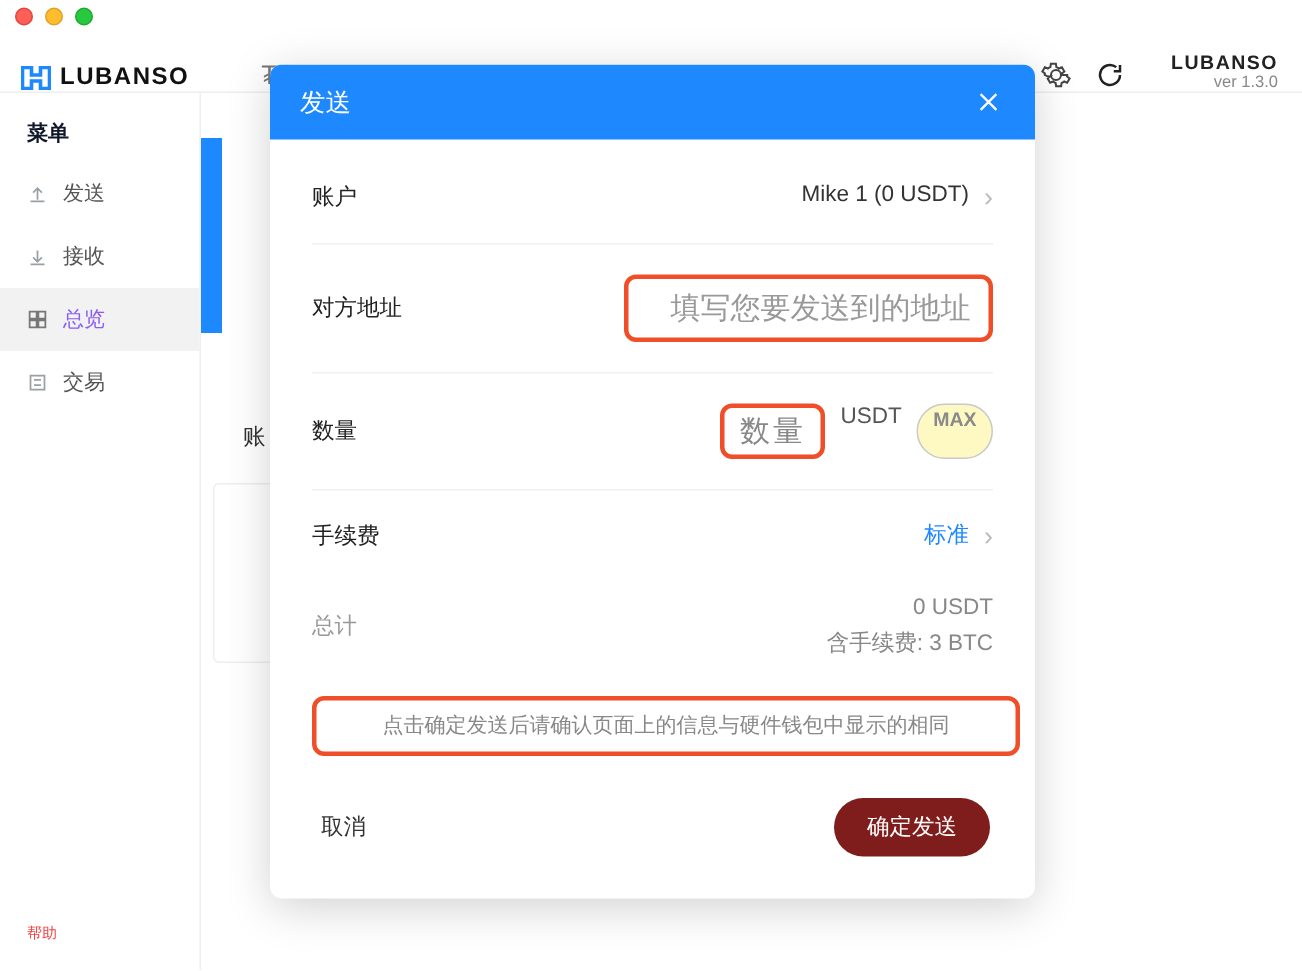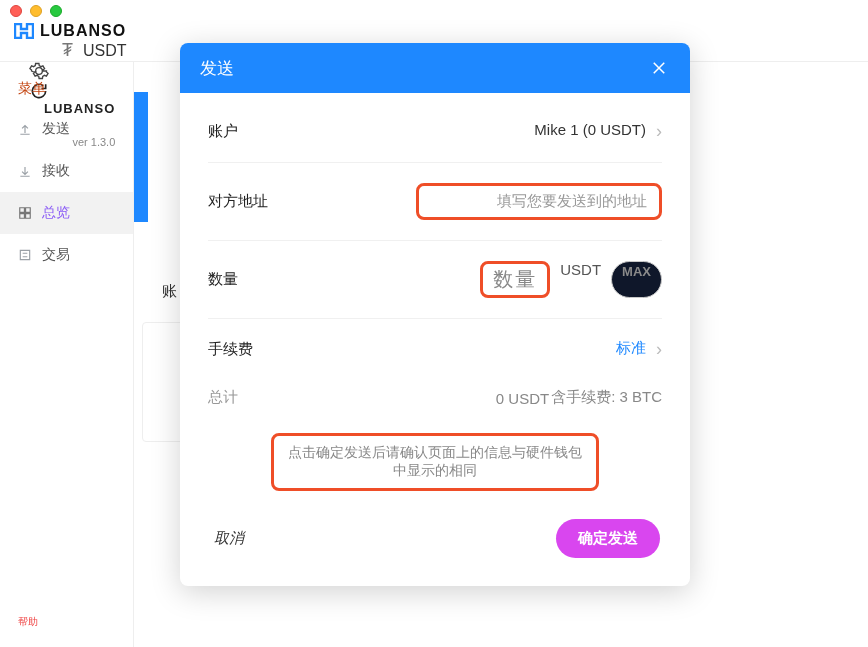--- a/index.html
+++ b/index.html
@@ -4,34 +4,34 @@
 <style>
 * { box-sizing: border-box; margin: 0; padding: 0; font-family: -apple-system, BlinkMacSystemFont, "Segoe UI", Helvetica, Arial, sans-serif; }
 html, body { width: 868px; height: 647px; overflow: hidden; background: #fff; }
 
 .titlebar { height: 22px; display: flex; align-items: center; padding-left: 10px; gap: 8px; }
 .tl-dot { width: 12px; height: 12px; border-radius: 50%; }
 .tl-close { background: #ff5f57; border: 1px solid #e0443e; }
 .tl-min { background: #ffbd2e; border: 1px solid #dea123; }
 .tl-max { background: #28c940; border: 1px solid #1aab29; }
 
-.topbar { height: 40px; display: flex; align-items: flex-start; padding: 0 16px 0 14px; border-bottom: 1px solid #eee; flex-direction: column; }
+.topbar { height: 40px; display: flex; align-items: flex-end; padding: 0 16px 0 14px; border-bottom: 1px solid #eee; }
 .logo-wrap { display: flex; align-items: center; gap: 6px; font-weight: 700; letter-spacing: 1px; color: #111; }
 .logo-glyph { color: #1e88ff; font-weight: 700; font-size: 18px; }
 .coin-selector { display: flex; align-items: center; gap: 10px; margin-left: 48px; color: #333; font-size: 16px; cursor: pointer; }
 .coin-symbol { color: #777; font-size: 18px; }
 .top-spacer { flex: 1; }
 .top-icon { width: 22px; height: 22px; display: flex; align-items: center; justify-content: center; color: #444; margin-left: 14px; cursor: pointer; }
 .brand-right { margin-left: 30px; text-align: right; }
 .brand-right .bn { font-size: 13px; font-weight: 600; color: #222; letter-spacing: 1px; }
-.brand-right .ver { font-size: 11px; color: #888; margin-top: 20px; }
+.brand-right .ver { font-size: 11px; color: #888; }
 
 .body-row { display: flex; height: calc(647px - 62px); }
 .sidebar { width: 134px; border-right: 1px solid #eee; display: flex; flex-direction: column; }
-.menu-title { padding: 18px 18px 10px; font-size: 14px; font-weight: 400; color: #c2410c; }
+.menu-title { padding: 18px 18px 10px; font-size: 14px; font-weight: 700; color: #0f172a; }
 .menu-item { display: flex; align-items: center; gap: 10px; padding: 12px 18px; color: #555; font-size: 14px; cursor: pointer; }
 .menu-item .mi-icon { width: 14px; color: #9aa0a6; }
 .menu-item.active { background: #f2f2f2; color: #8b5cf6; }
 .sidebar-spacer { flex: 1; }
 .help-item { padding: 18px; font-size: 10px; color: #ef4444; cursor: pointer; }
 
 .main { flex: 1; position: relative; padding: 30px 20px; }
 .tab-strip { position: absolute; left: 0; top: 30px; }
 .tab-active { width: 14px; height: 130px; background: #1e88ff; }
 .section-head { margin-top: 190px; margin-left: 8px; font-size: 15px; color: #333; }
@@ -40,32 +40,32 @@
 .modal-mask { position: absolute; left: 0; top: 62px; width: 868px; height: 585px; background: rgba(255,255,255,0); }
 .modal { position: absolute; left: 180px; top: 43px; width: 510px; background: #fff; border-radius: 8px; box-shadow: 0 6px 30px rgba(0,0,0,.18); overflow: hidden; }
 .modal-head { background: #1e88ff; color: #fff; height: 50px; display: flex; align-items: center; justify-content: space-between; padding: 0 20px; font-size: 17px; }
 .modal-close { width: 22px; height: 22px; display: flex; align-items: center; justify-content: center; cursor: pointer; }
 .modal-body { padding: 8px 28px 24px; }
 .row { display: flex; align-items: center; justify-content: space-between; padding: 20px 0; border-bottom: 1px solid #f0f0f0; }
 .row.noborder { border-bottom: none; }
 .row .lab { color: #222; font-size: 15px; }
 .row .val { display: flex; gap: 10px; color: #333; font-size: 15px; }
 .chev { color: #bbb; font-size: 18px; }
-.addr-box { border: 3px solid #ef4e28; border-radius: 8px; padding: 6px 12px; color: #999; font-size: 15px; text-align: right; min-width: 246px; }
+.addr-box { border: 3px solid #ef4e28; border-radius: 8px; padding: 6px 12px; color: #999; font-size: 20px; text-align: right; min-width: 246px; }
 .qty-box { border: 3px solid #ef4e28; border-radius: 8px; padding: 2px 10px; color: #888; font-size: 20px; letter-spacing: 2px; }
 .unit { color: #555; font-size: 15px; }
-.max-pill { border: 1px solid #c9c9c9; color: #8a8a8a; border-radius: 999px; padding: 2px 10px; font-size: 13px; font-weight: 700; background: #0f172a; cursor: pointer; }
+.max-pill { border: 1px solid #c9c9c9; color: #8a8a8a; border-radius: 999px; padding: 2px 10px; font-size: 13px; font-weight: 700; background: #fef9c3; cursor: pointer; }
 .fee-link { color: #1e88ff; font-size: 15px; }
 .tot-line { color: #888; font-size: 15px; padding: 2px 0; }
 
-.notice { margin: 24px auto 10px; border: 3px solid #ef4e28; border-radius: 8px; padding: 8px 14px; color: #888; font-size: 14px; text-align: center; width: 328px; }
+.notice { margin: 24px auto 10px; border: 3px solid #ef4e28; border-radius: 8px; padding: 8px 14px; color: #888; font-size: 14px; text-align: center; width: 472px; }
 
 .modal-foot { display: flex; align-items: center; justify-content: space-between; padding: 18px 2px 4px; }
-.btn-cancel { color: #333; font-size: 15px; cursor: pointer; padding: 8px 4px; font-style: italic; }
-.btn-primary { background: #d946ef; color: #fff; border: none; border-radius: 999px; padding: 10px 22px; font-size: 15px; cursor: pointer; font-weight: bold; }
+.btn-cancel { color: #333; font-size: 15px; cursor: pointer; padding: 8px 4px; }
+.btn-primary { background: #7f1d1d; color: #fff; border: none; border-radius: 999px; padding: 10px 22px; font-size: 15px; cursor: pointer; }
 
 svg { display: block; }
 </style>
 </head>
 <body>
 
 <div class="titlebar">
   <div class="tl-dot tl-close"></div>
   <div class="tl-dot tl-min"></div>
   <div class="tl-dot tl-max"></div>
@@ -193,21 +193,21 @@
     <div class="row noborder">
       <span class="lab">手续费</span>
       <span class="val">
         <span class="fee-link">标准</span>
         <span class="chev">›</span>
       </span>
     </div>
 
     <div class="row noborder" style="padding-top:6px;padding-bottom:0;">
       <span class="lab" style="color:#999">总计</span>
-      <span class="val" style="flex-direction:row;align-items:flex-end;gap:2px">
+      <span class="val" style="flex-direction:column;align-items:flex-end;gap:2px">
         <span class="tot-line">0 USDT</span>
         <span class="tot-line">含手续费: 3 BTC</span>
       </span>
     </div>
 
     <div class="notice">点击确定发送后请确认页面上的信息与硬件钱包中显示的相同</div>
 
     <div class="modal-foot">
       <span class="btn-cancel">取消</span>
       <button class="btn-primary">确定发送</button>

